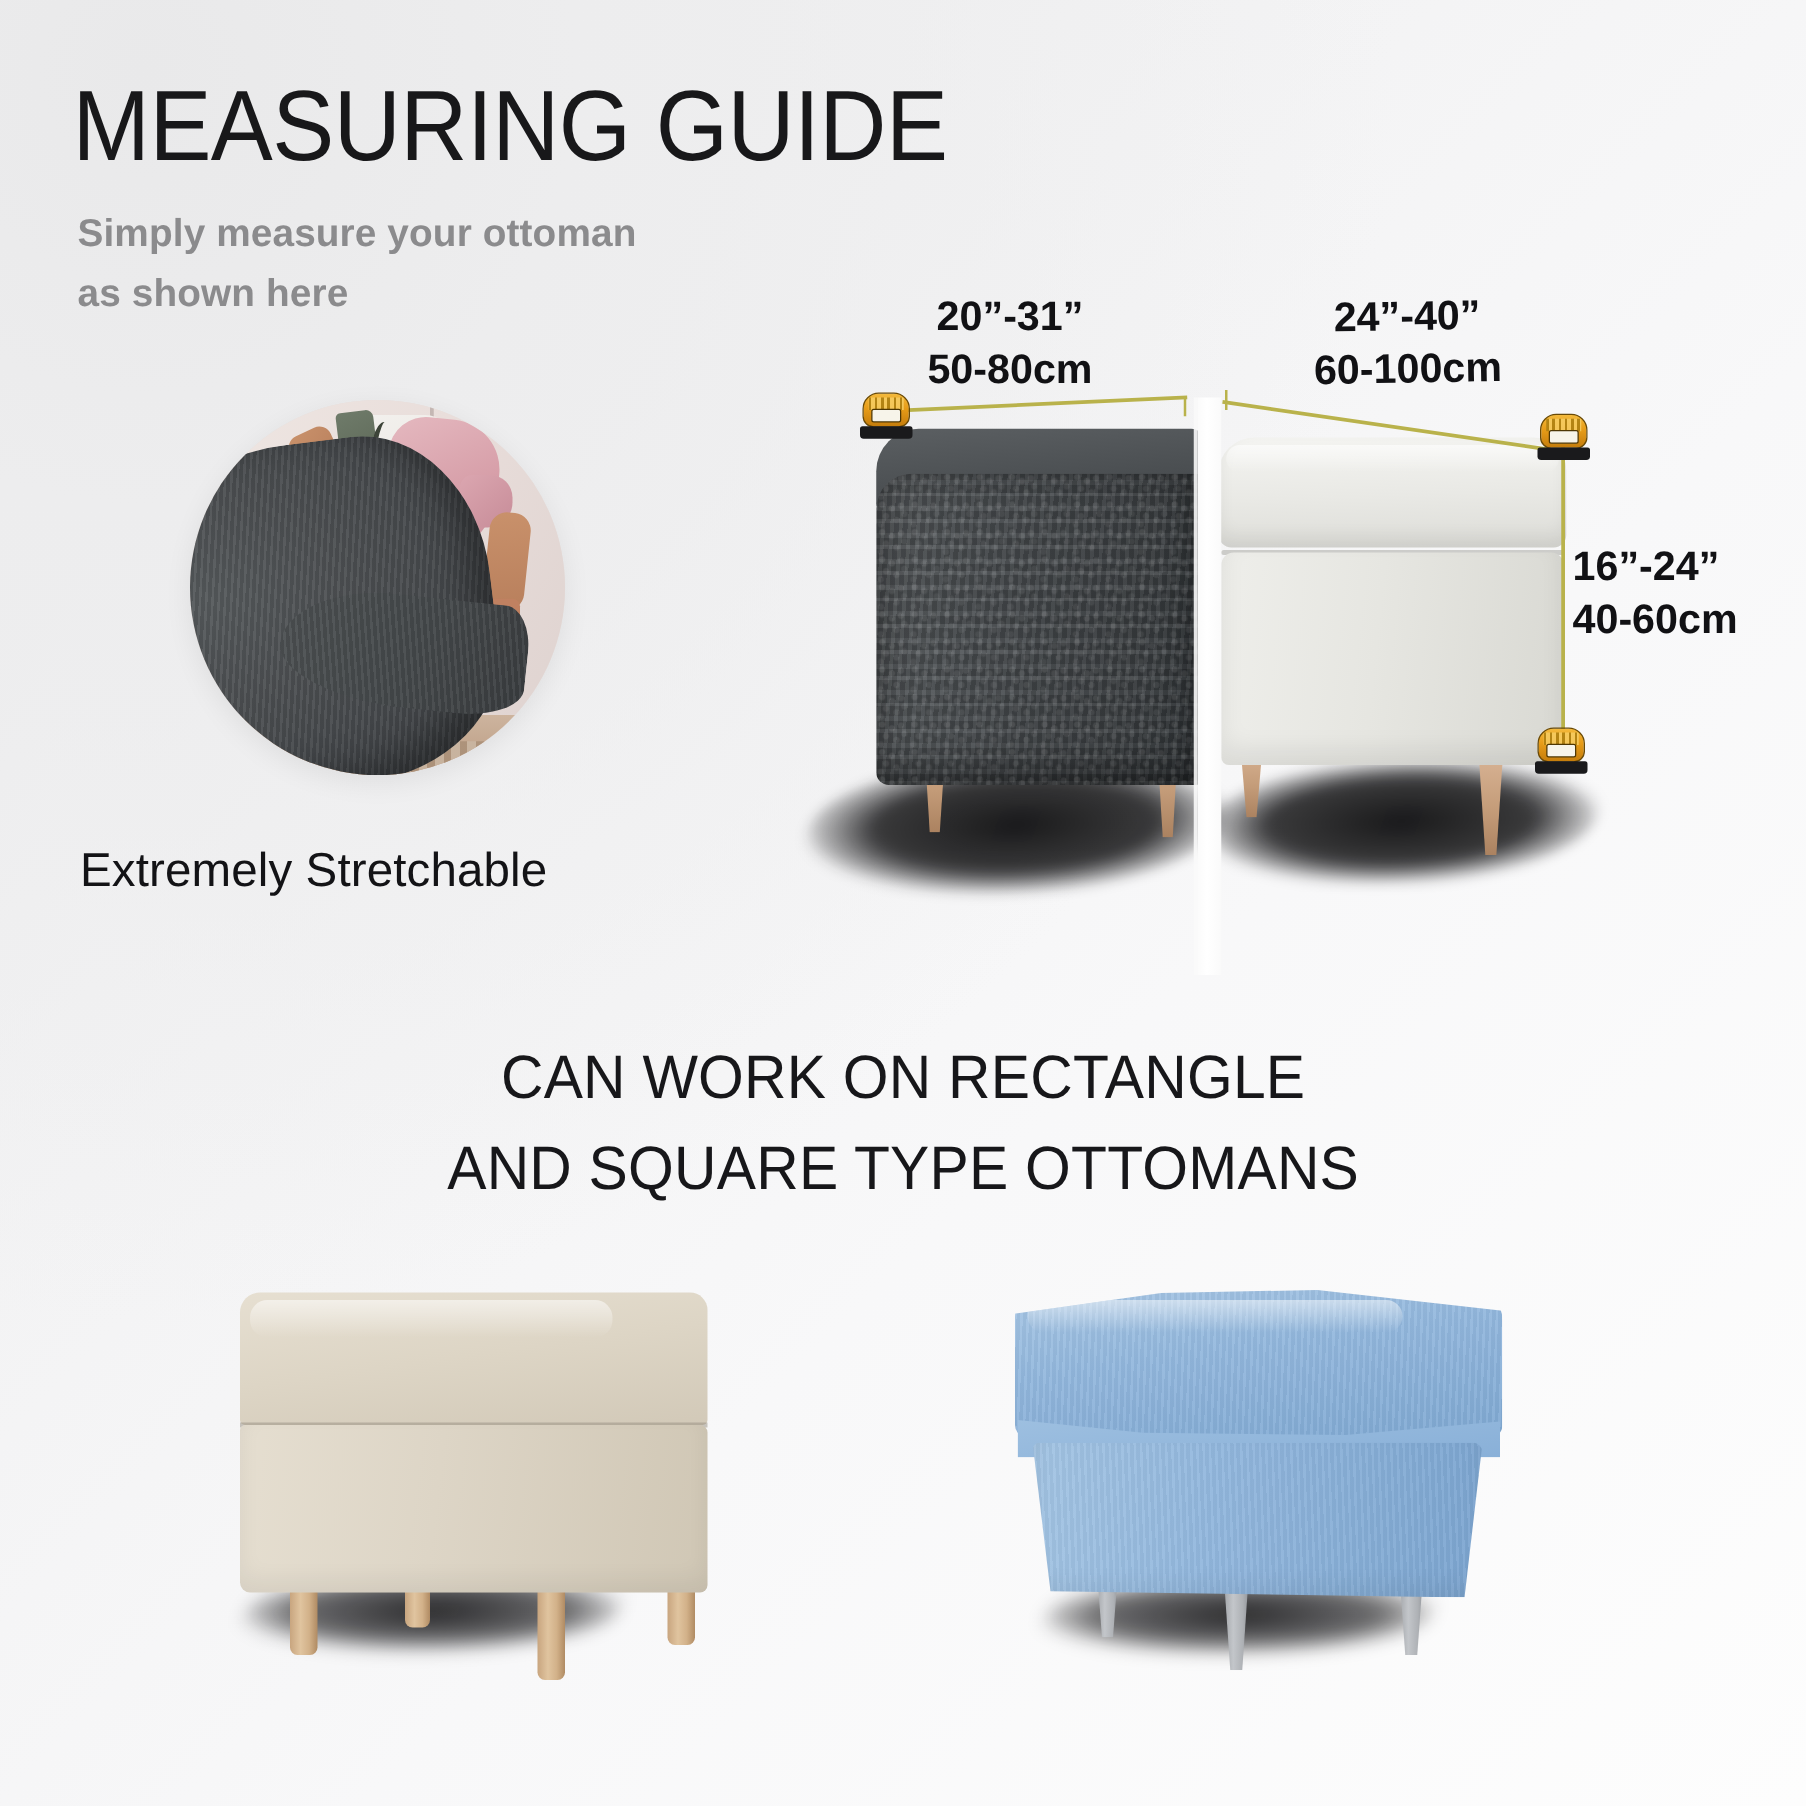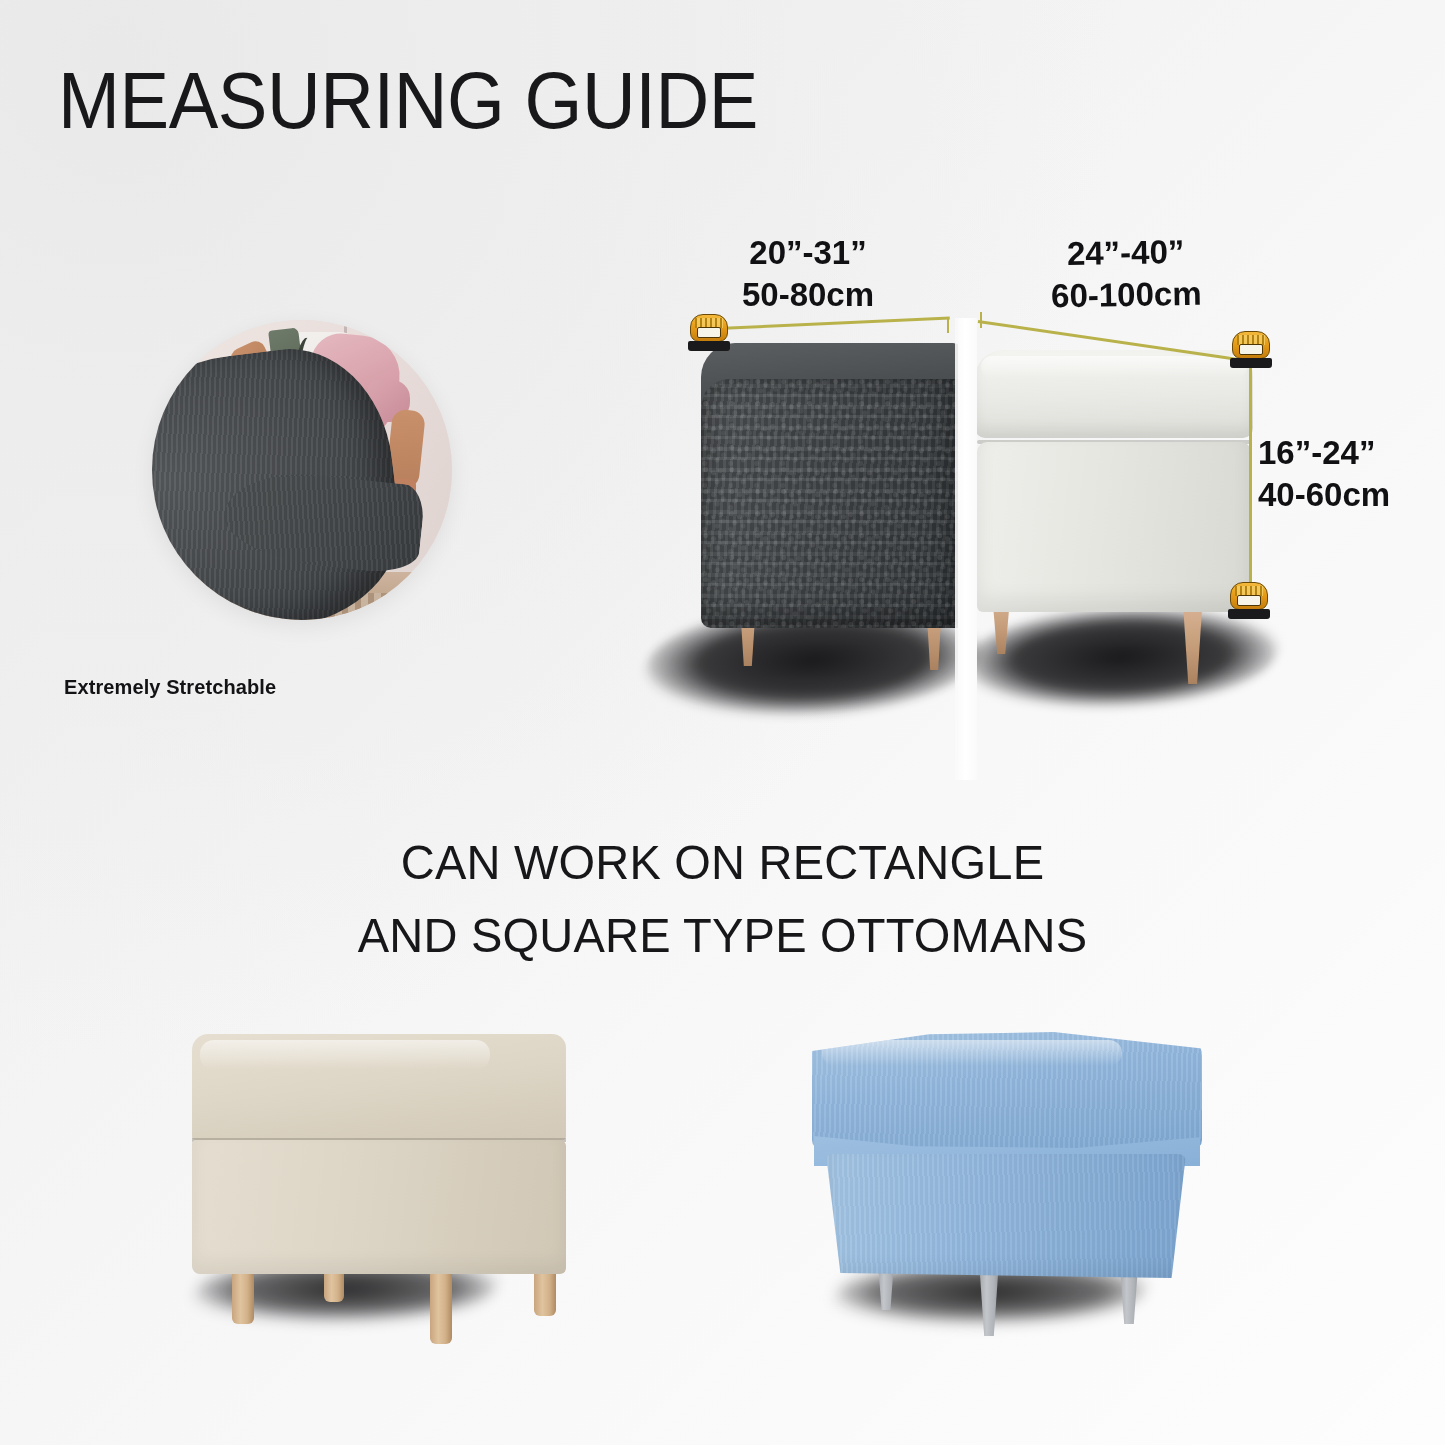--- a/index.html
+++ b/index.html
@@ -28,21 +28,21 @@
   }
   #subtitle{
     position:absolute;left:62px;top:163px;
     font-size:31px;line-height:48px;
     font-weight:700;color:#8b8b8d;
     letter-spacing:0.1px;
     white-space:pre-line;
   }
   #stretch-label{
     position:absolute;left:64px;top:676px;
-    font-size:20px;font-weight:700;color:#131316;
+    font-size:38px;font-weight:400;color:#131316;
     letter-spacing:0.1px;white-space:nowrap;
   }
   #banner{
     position:absolute;left:0;top:826px;width:1445px;
     text-align:center;
     font-size:49px;line-height:73px;
     font-weight:300;color:#17171a;
     letter-spacing:0.2px;
     transform:scaleX(0.96);
     white-space:pre-line;
@@ -323,20 +323,22 @@
     clip-path:polygon(6% 0,94% 0,70% 100%,30% 100%);}
   #gl-3{left:1117px;top:1244px;width:24px;height:80px;
     clip-path:polygon(6% 0,94% 0,70% 100%,30% 100%);}
 </style>
 </head>
 <body>
 
 <div id="stage">
 
   <div id="title">MEASURING GUIDE</div>
+  <div id="subtitle">Simply measure your ottoman
+as shown here</div>
 
   <div id="inset">
     <div class="wall"></div>
     <div class="wall-edge"></div>
     <div class="floor"></div>
     <div class="rug"></div>
     <div class="torso"></div>
     <div class="bag"></div>
     <div class="strap"></div>
     <div class="red"></div>

